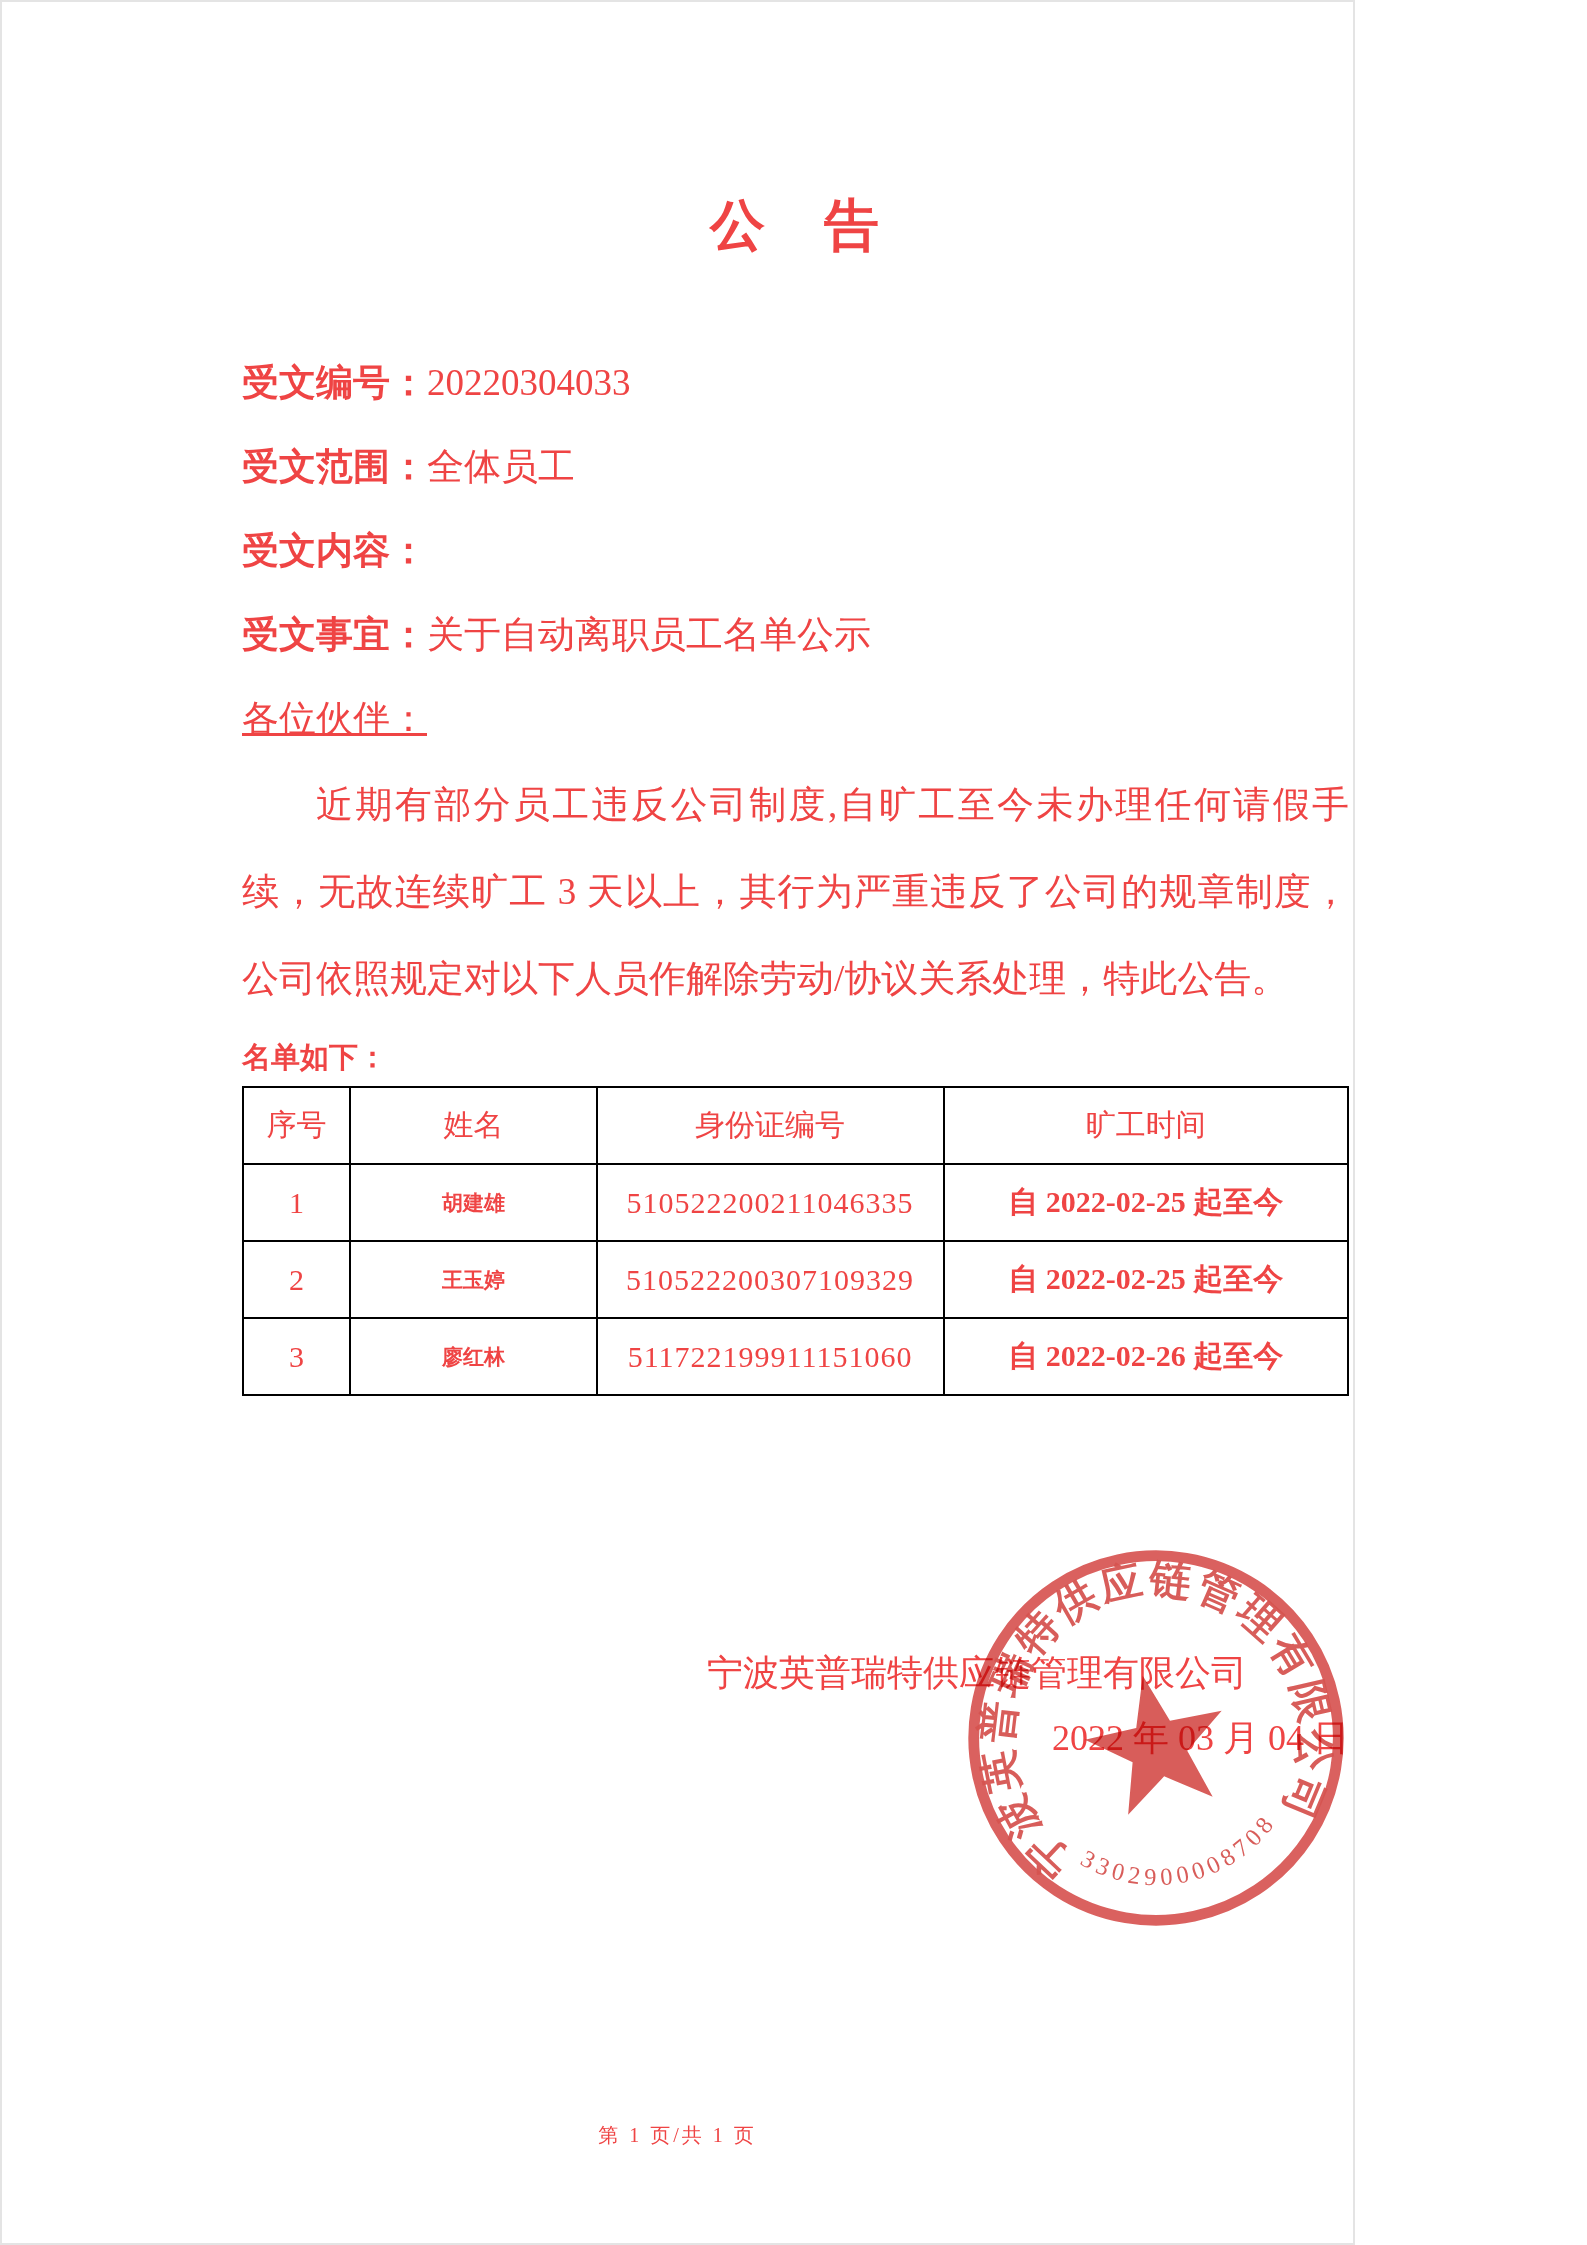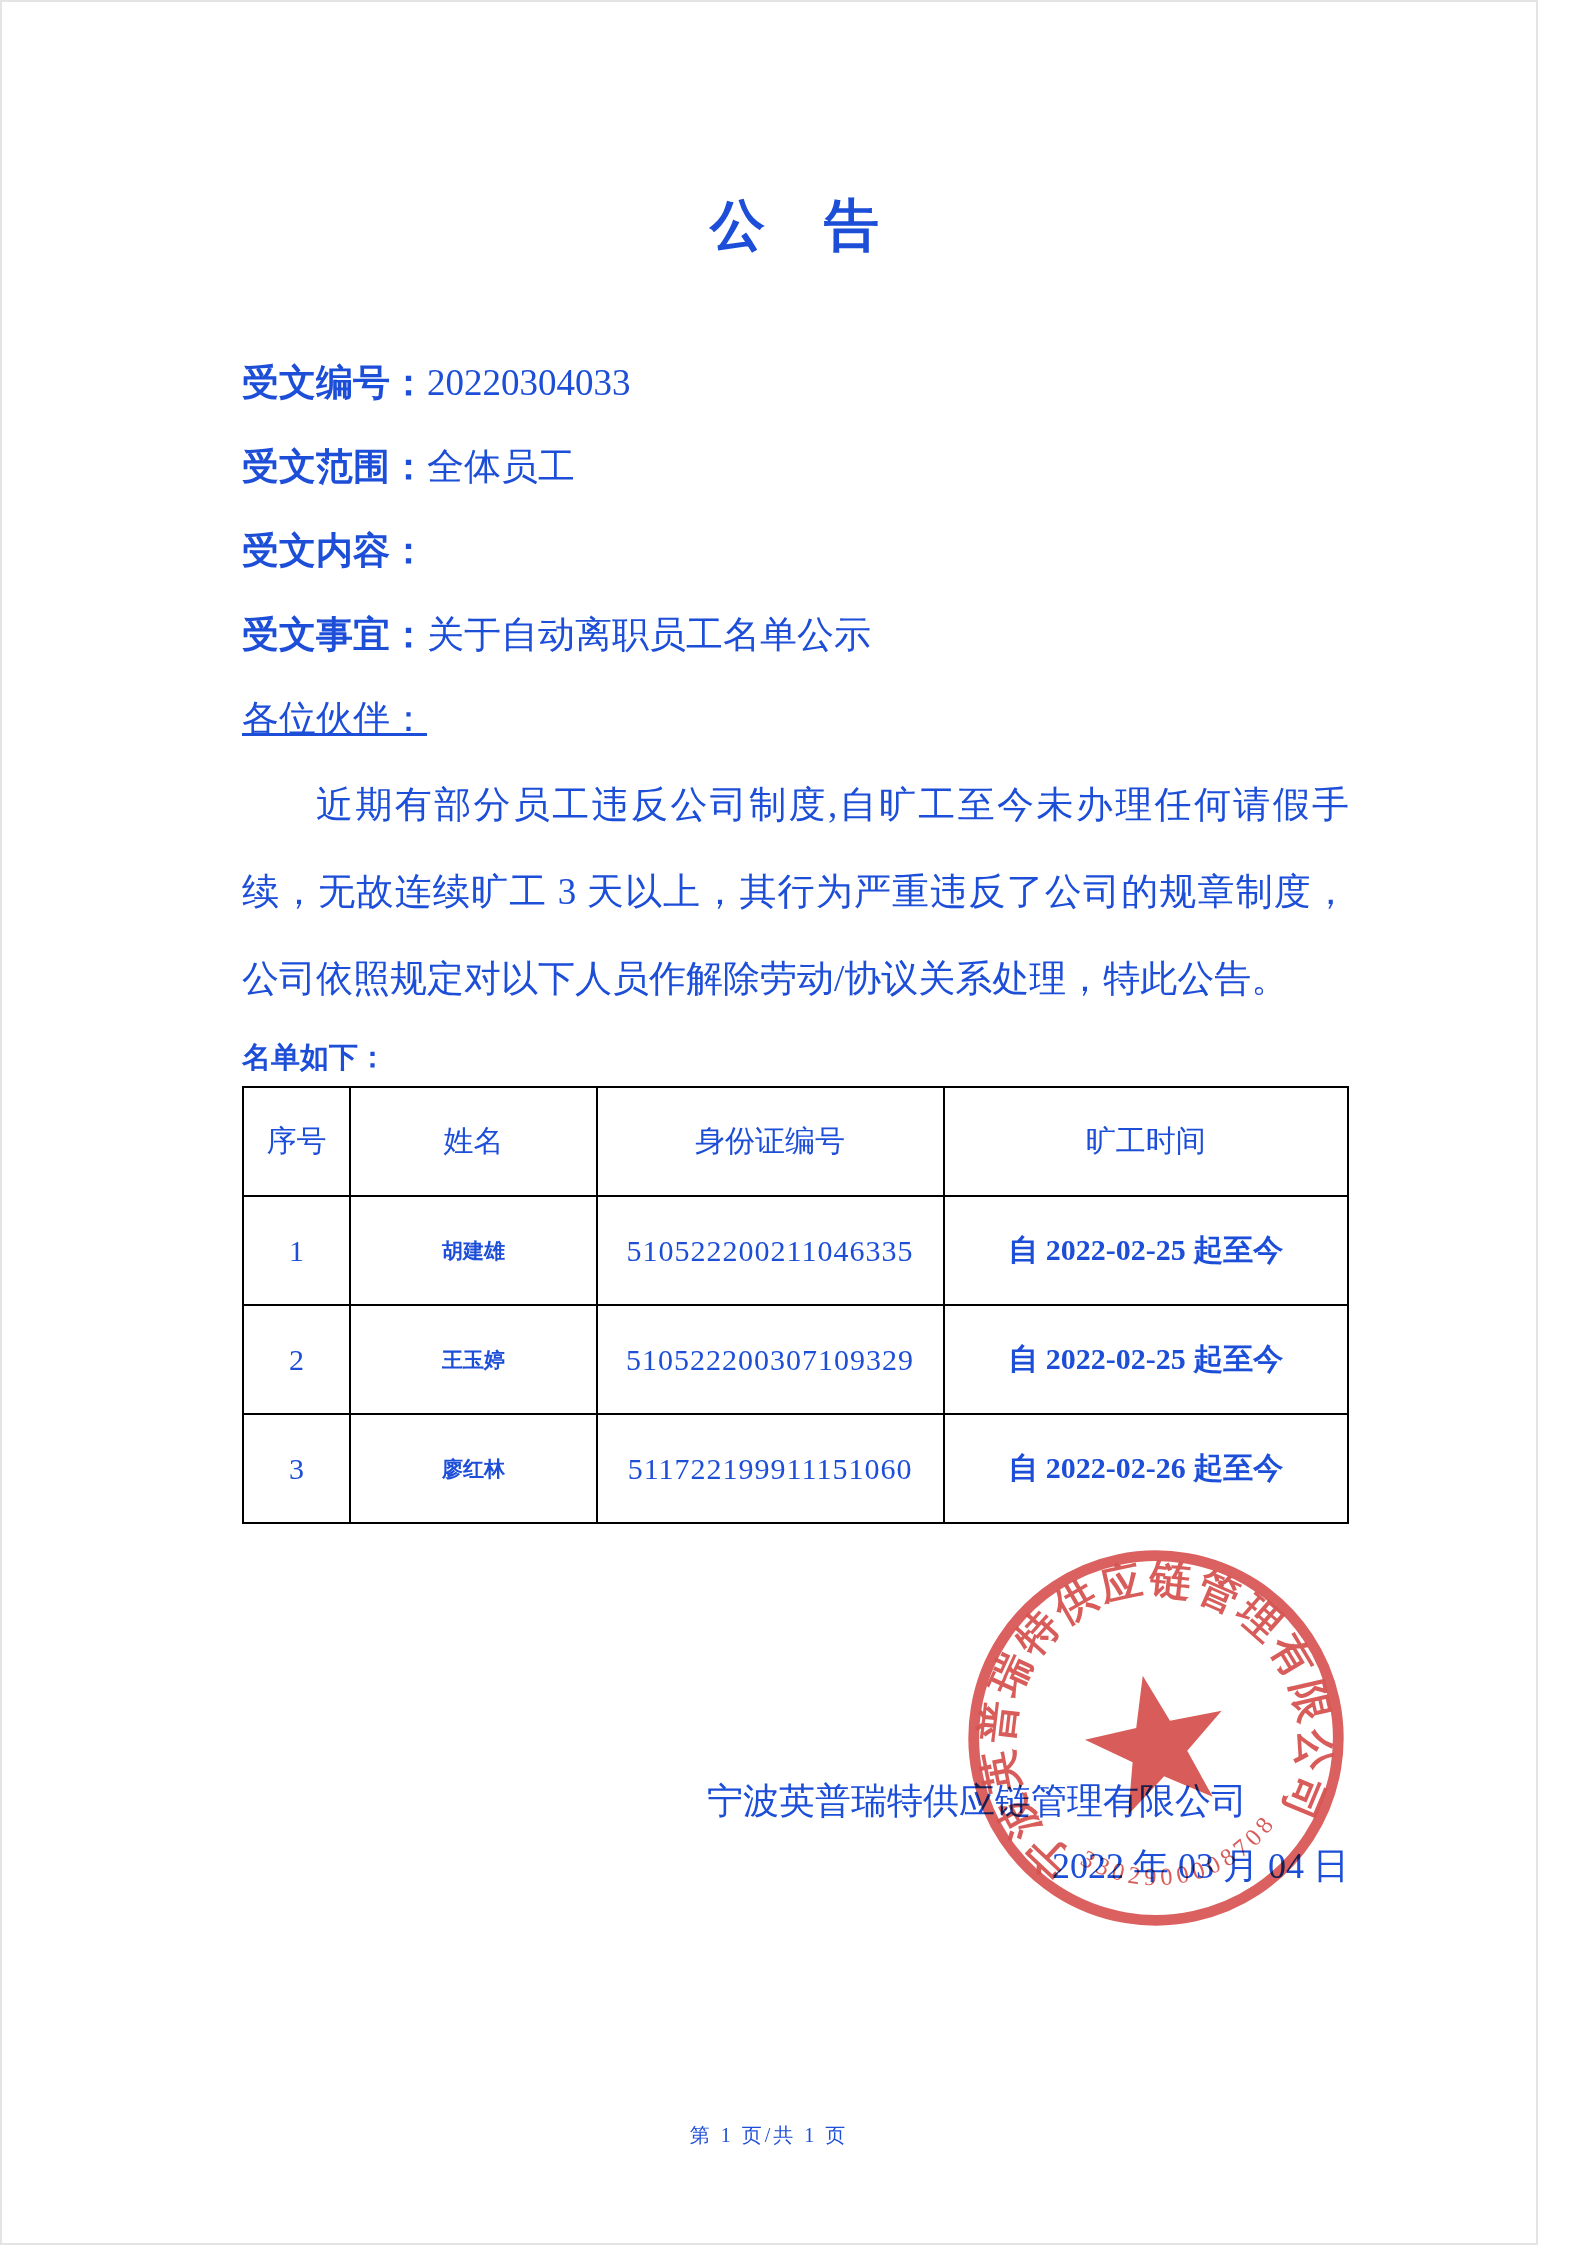--- a/index.html
+++ b/index.html
@@ -1,23 +1,23 @@
 <!DOCTYPE html>
 <html><head>
 <meta charset="utf-8">
 <style>
   html,body{margin:0;padding:0;background:#fff;}
   .page{
     position:relative;
-    width:1538px;height:2245px;
+    width:1355px;height:2245px;
     background:#ffffff;
     border:2px solid #e4e4e4;
     box-sizing:border-box;
     font-family:"Liberation Serif","DejaVu Serif",serif;
-    color:#1d4ed8;
+    color:#ef4444;
     overflow:hidden;
   }
   .content{
     position:absolute;
     left:240px;top:0;
     width:1107px;
   }
   .doc-title{
     margin:196px 0 0 0;
     font-size:55px;
@@ -52,21 +52,21 @@
     width:100%;
     margin-top:8px;
     border-collapse:collapse;
     table-layout:fixed;
   }
   table.roster th,table.roster td{
     border:2px solid #000;
     height:75px;
     text-align:center;
     vertical-align:middle;
-    padding:16px;
+    padding:0;
   }
   table.roster th{font-size:30px;font-weight:normal;}
   col.c-idx{width:9.7%;}
   col.c-name{width:22.3%;}
   col.c-id{width:31.4%;}
   col.c-time{width:36.6%;}
   td.idx{font-size:30px;}
   td.name{font-size:21px;font-weight:bold;}
   td.idnum{font-size:30px;letter-spacing:1px;}
   td.time{font-size:30px;font-weight:bold;}

